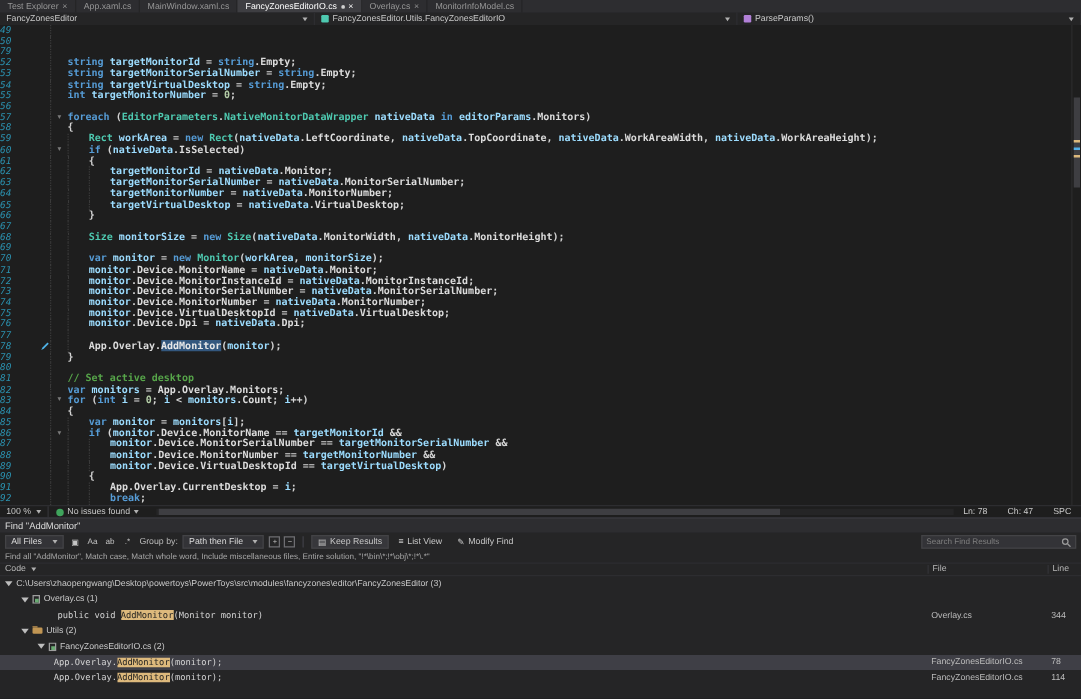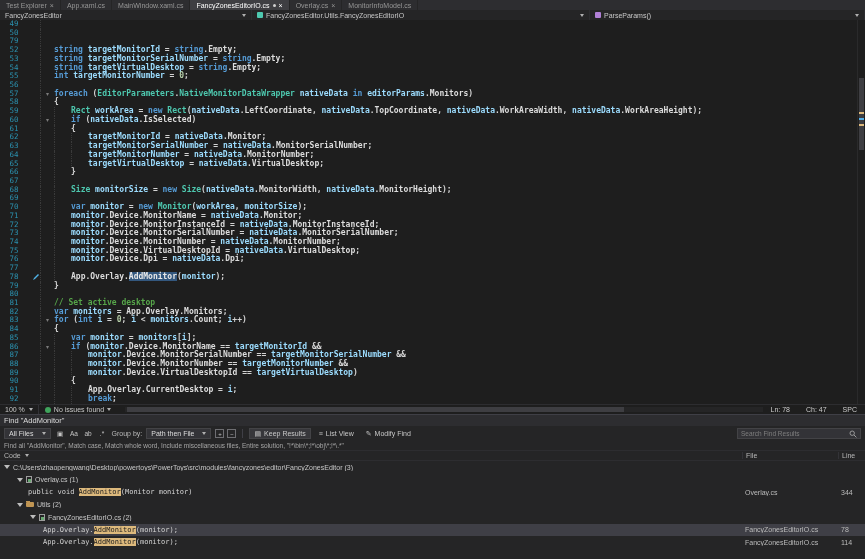--- a/index.html
+++ b/index.html
@@ -23,22 +23,22 @@
   .chev { width:0; height:0; border-left:2.5px solid transparent; border-right:2.5px solid transparent;
           border-top:3px solid #b0b0b0; display:inline-block; flex:none; }
   .push { margin-left:auto; }
   .ic-class { width:6px; height:6px; background:#4ec9b0; border-radius:1px; flex:none; }
   .ic-method { width:6px; height:6px; background:#b180d7; border-radius:1px; flex:none; }
 
   
   .editor { position:absolute; top:20px; left:0; right:8px; height:384px; background:#1e1e1e; overflow:hidden; }
   .cl { display:flex; height:8.727px; line-height:8.727px; font-family:"DejaVu Sans Mono",monospace;
         font-size:8px; font-weight:bold; white-space:pre; }
-  .ln { flex:none; width:32px; text-align:center; padding-right:4px; color:#2b91af;
-        font-weight:normal; font-size:7.5px; }
+  .ln { flex:none; width:32px; text-align:left; padding-right:4px; color:#2b91af;
+        font-weight:normal; font-size:7.5px;font-style:italic; }
   .mi { flex:none; width:9px; text-align:center; border-right:1px dotted #3a3a3a; }
   .mi svg { vertical-align:top; }
   .fold { flex:none; width:13px; text-align:center; color:#7a7a7a; font-size:6px; font-weight:normal;
           font-family:"Liberation Sans",sans-serif; }
   .ct { flex:1; white-space:pre; }
   .ig { display:inline-block; width:17px; height:8.7px; vertical-align:top; border-left:1px dotted #3a3a3a; }
   .tk-k { color:#569cd6; } .tk-t { color:#4ec9b0;text-align:right; } .tk-v { color:#9cdcfe;text-align:center; }
   .tk-m { color:#dcdcdc; } .tk-p { color:#d4d4d4; } .tk-n { color:#b5cea8; }
   .tk-c { color:#57a64a; } .tk-s { color:#e8e8e8; background:#33577e; }
 
@@ -294,21 +294,21 @@
         <div class="rrow">
           <div class="rc-code" style="padding-left: 17px;">
             <span class="expander"></span>
             <span class="ic-cs"></span>
             <span>Overlay.cs (1)</span>
           </div>
           <div class="rc-file"></div>
           <div class="rc-line"></div>
         </div>
         <div class="rrow">
-          <div class="rc-code" style="padding-left: 28px;">
+          <div class="rc-code" style="padding-left: 46px;">
             <span class="mtext"><span>public void </span><span class="hit">AddMonitor</span><span>(Monitor monitor)</span></span>
           </div>
           <div class="rc-file">Overlay.cs</div>
           <div class="rc-line">344</div>
         </div>
         <div class="rrow">
           <div class="rc-code" style="padding-left: 17px;">
             <span class="expander"></span>
             <span class="ic-folder"></span>
             <span>Utils (2)</span>

